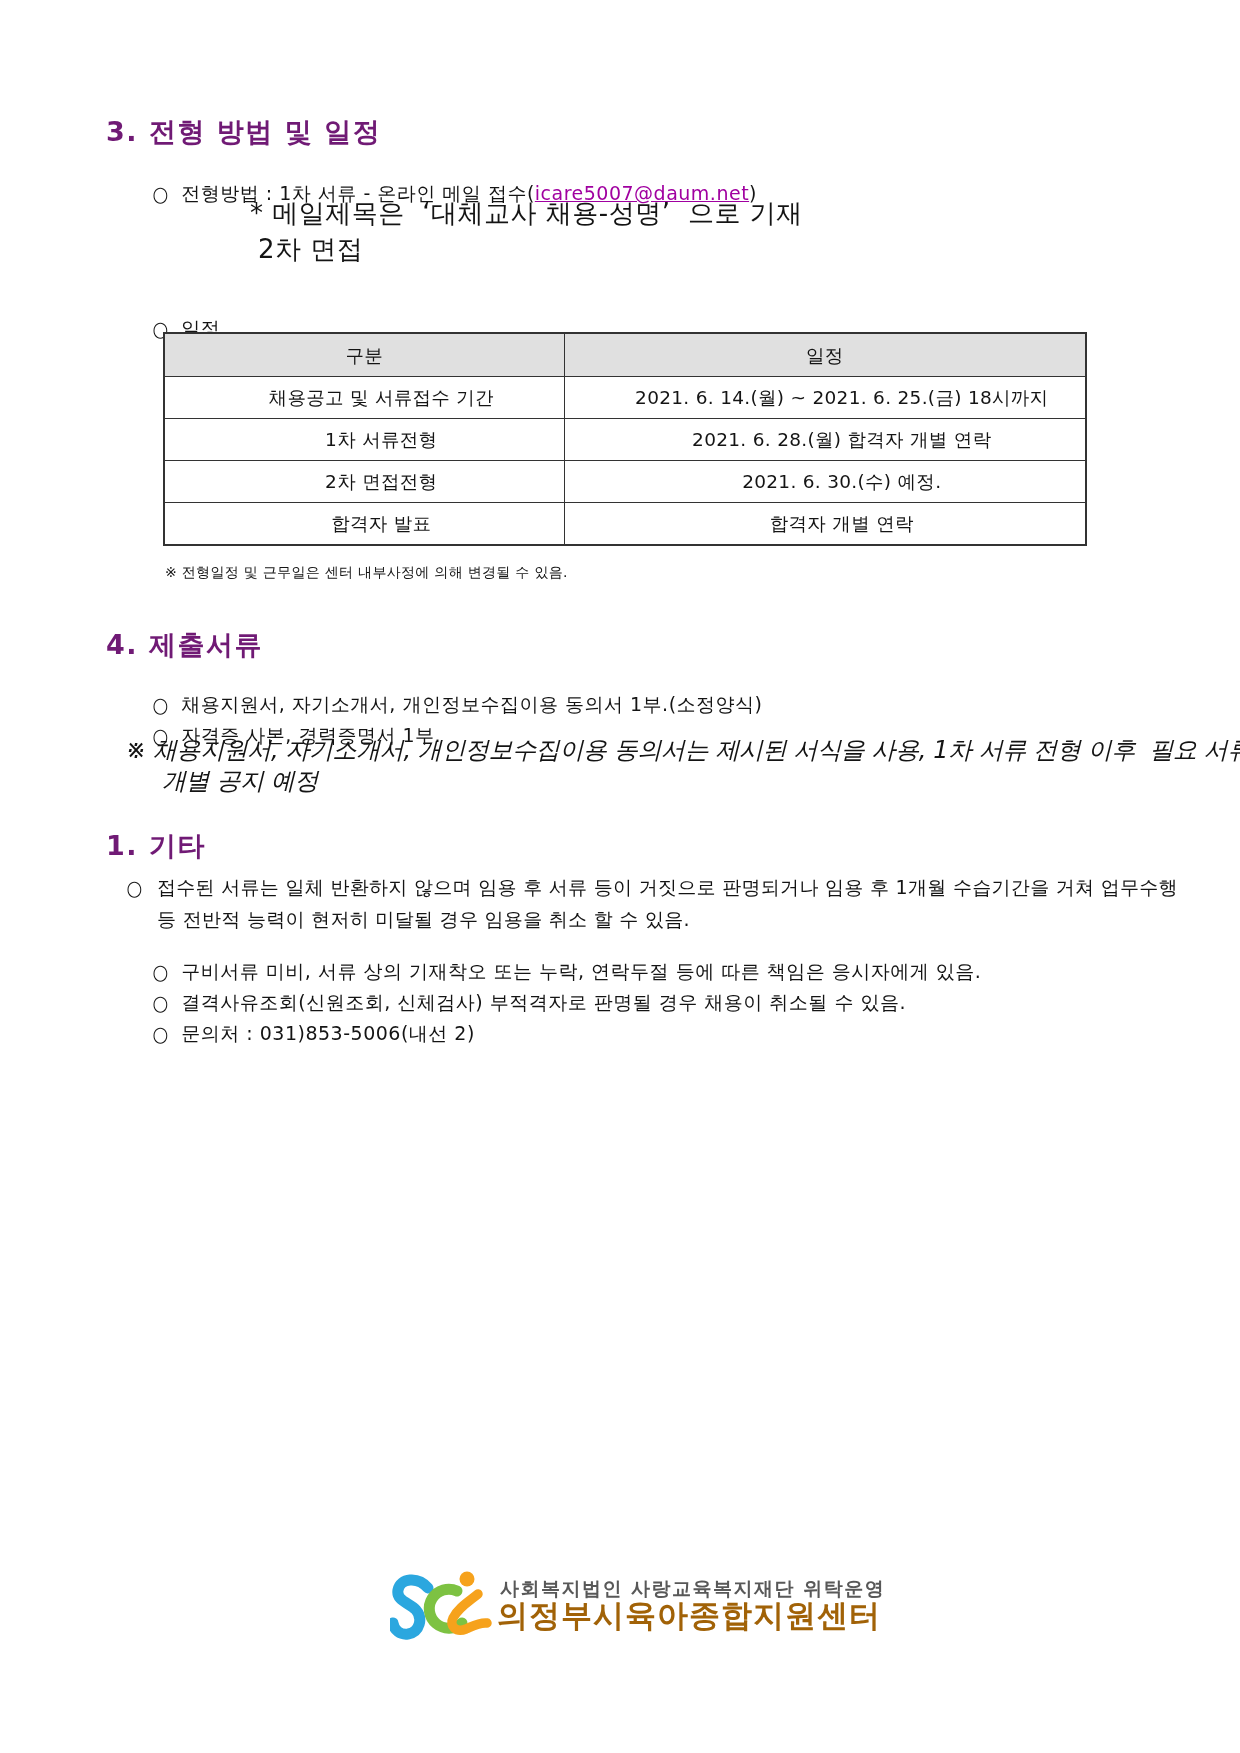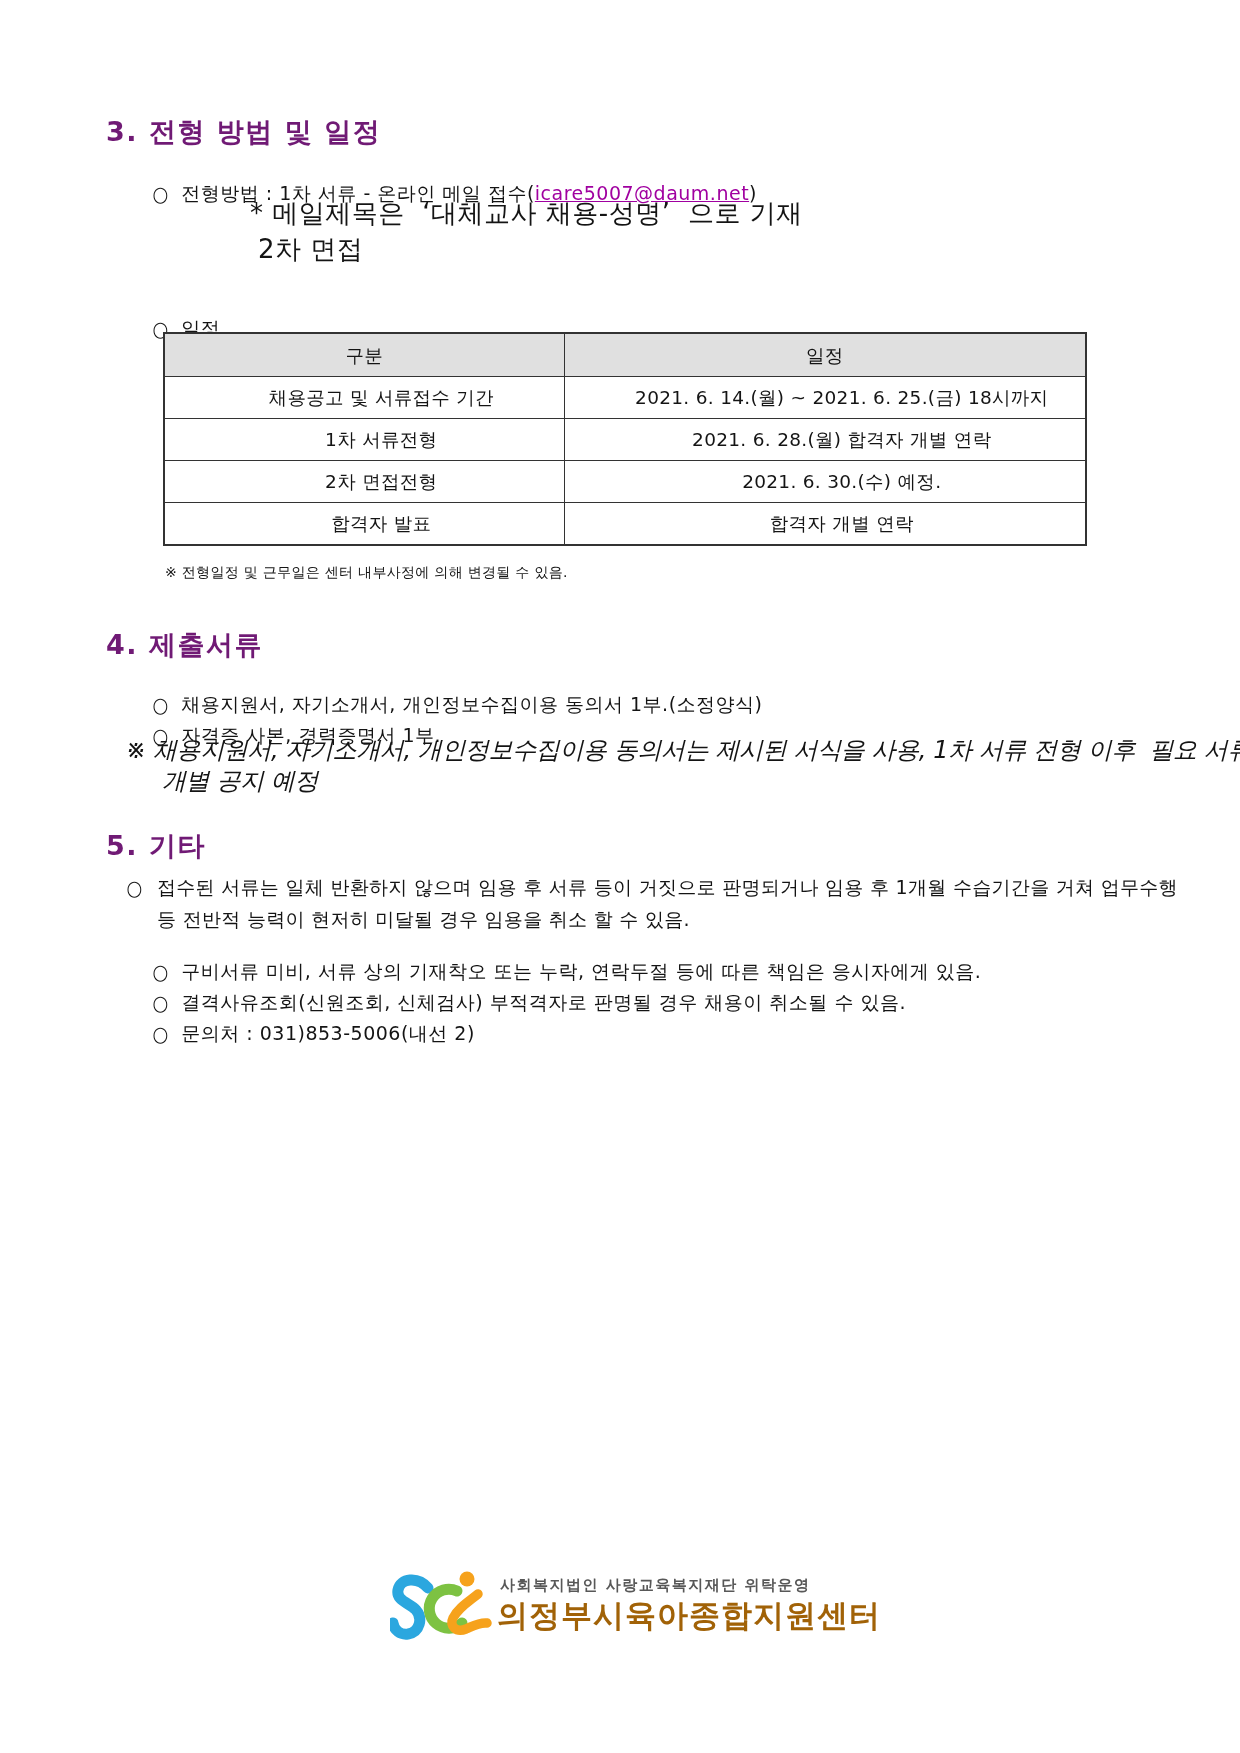--- a/index.html
+++ b/index.html
@@ -30,21 +30,21 @@
   table.sched th { background:#e0e0e0; height:42px; }
   table.sched td { height:41px;padding-left:38px; }
 
   .note-line { font-size:14px; letter-spacing:0.3px; }
   .cond { font-size:24px; letter-spacing:-0.4px;font-style:italic; }
 
   .wrap-item { position:absolute; white-space:normal; font-size:19px;
     letter-spacing:0.3px; line-height:31.5px; padding-left:31px; }
   .wrap-item .bullet { position:absolute; left:0; top:0; margin-right:0; }
 
-  .logo-small { font-size:15px; font-weight:bold; color:#585858; letter-spacing:1.5px; }
+  .logo-small { font-size:19px; font-weight:bold; color:#585858; letter-spacing:1.5px; }
   .logo-main  { font-size:31px;  font-weight:bold; color:#a16207; letter-spacing:1px; }
 </style>
 </head>
 <body>
 
 <div class="page">
 
   <div class="abs h-title" style="left:106px; top:114px;">3. 전형 방법 및 일정</div>
 
   <div class="abs body-line" style="left:126px; top:159px;">
@@ -96,21 +96,21 @@
     <span class="bullet">○</span><span>채용지원서, 자기소개서, 개인정보수집이용 동의서 1부.(소정양식)</span>
   </div>
 
   <div class="abs body-line" style="left:126px; top:701px;">
     <span class="bullet">○</span><span>자격증 사본, 경력증명서 1부.</span>
   </div>
 
   <div class="abs cond" style="left:126px; top:734px;">※ 채용지원서, 자기소개서, 개인정보수집이용 동의서는 제시된 서식을 사용, 1차 서류 전형 이후  필요 서류</div>
   <div class="abs cond" style="left:162px; top:765px;text-align:center;">개별 공지 예정</div>
 
-  <div class="abs h-title" style="left:106px; top:828px;">5. 기타</div>
+  <div class="abs h-title" style="left:106px; top:828px;">1. 기타</div>
 
   <div class="wrap-item" style="left:126px; top:872px; width:1028px;">
     <span class="bullet">○</span><span>접수된 서류는 일체 반환하지 않으며 임용 후 서류 등이 거짓으로 판명되거나 임용 후 1개월 수습기간을 거쳐 업무수행 등 전반적 능력이 현저히 미달될 경우 임용을 취소 할 수 있음.</span>
   </div>
 
   <div class="abs body-line" style="left:126px; top:937px;">
     <span class="bullet">○</span><span>구비서류 미비, 서류 상의 기재착오 또는 누락, 연락두절 등에 따른 책임은 응시자에게 있음.</span>
   </div>
 
   <div class="abs body-line" style="left:126px; top:968px;">

